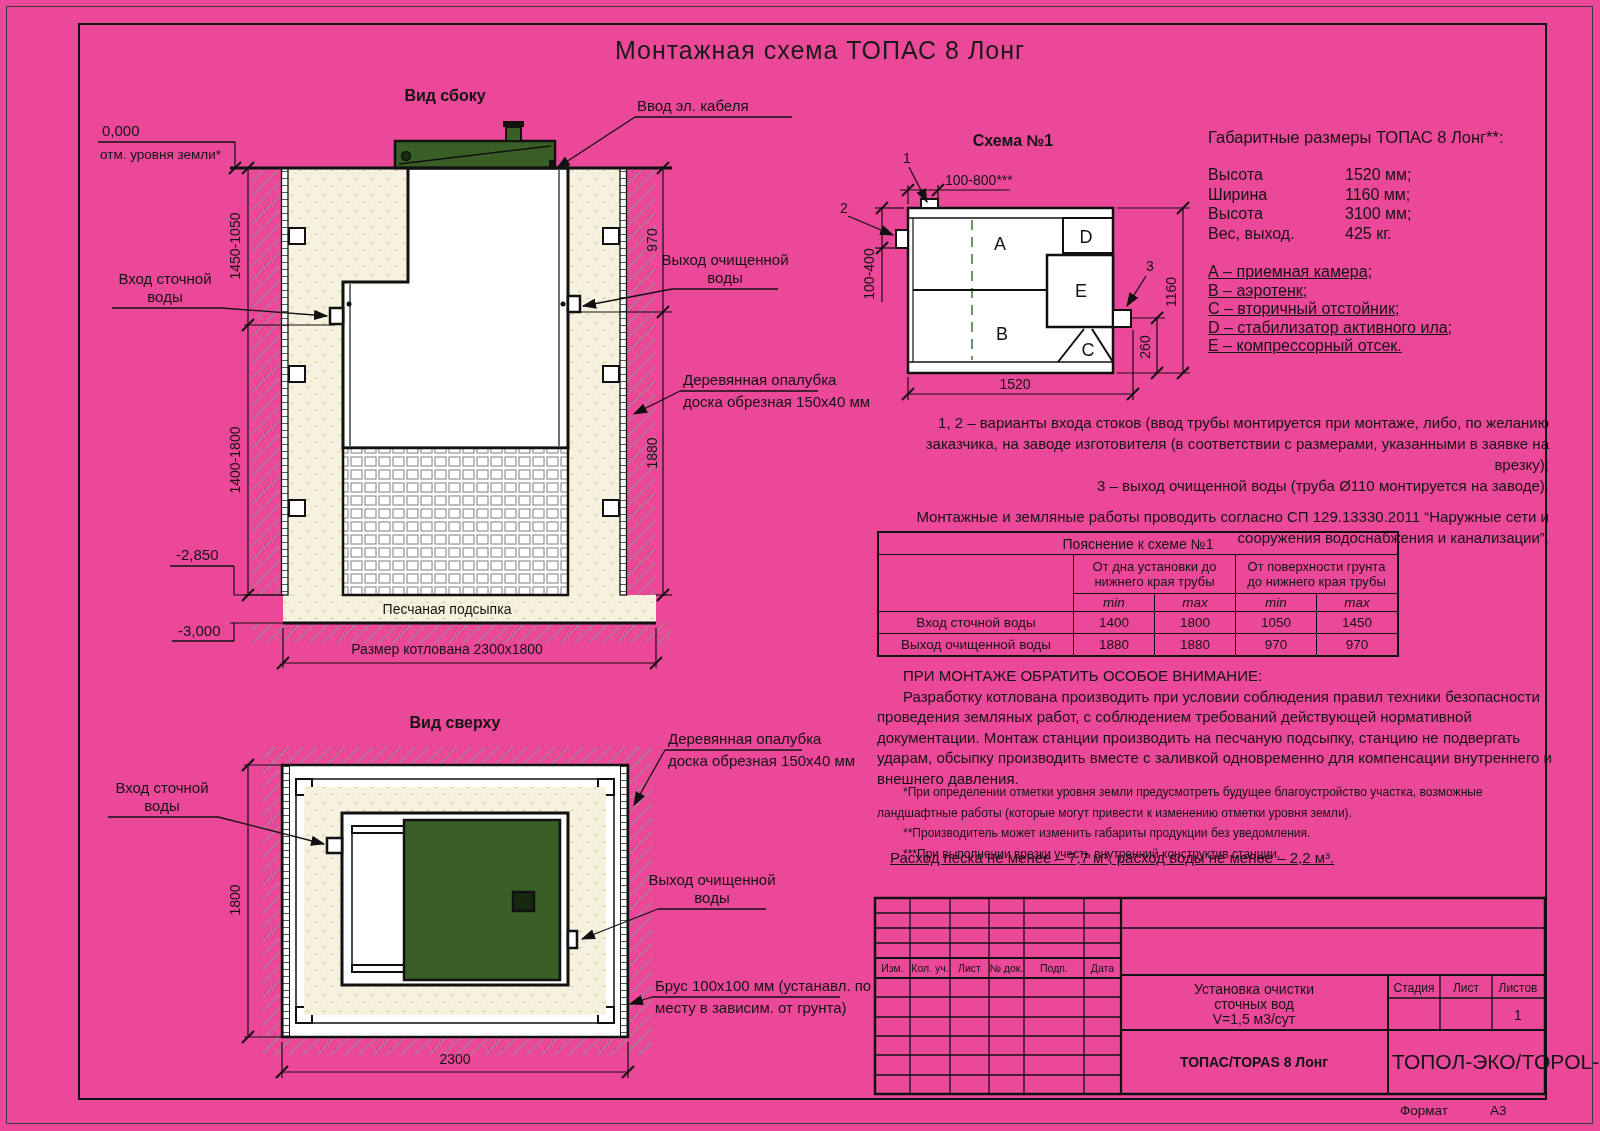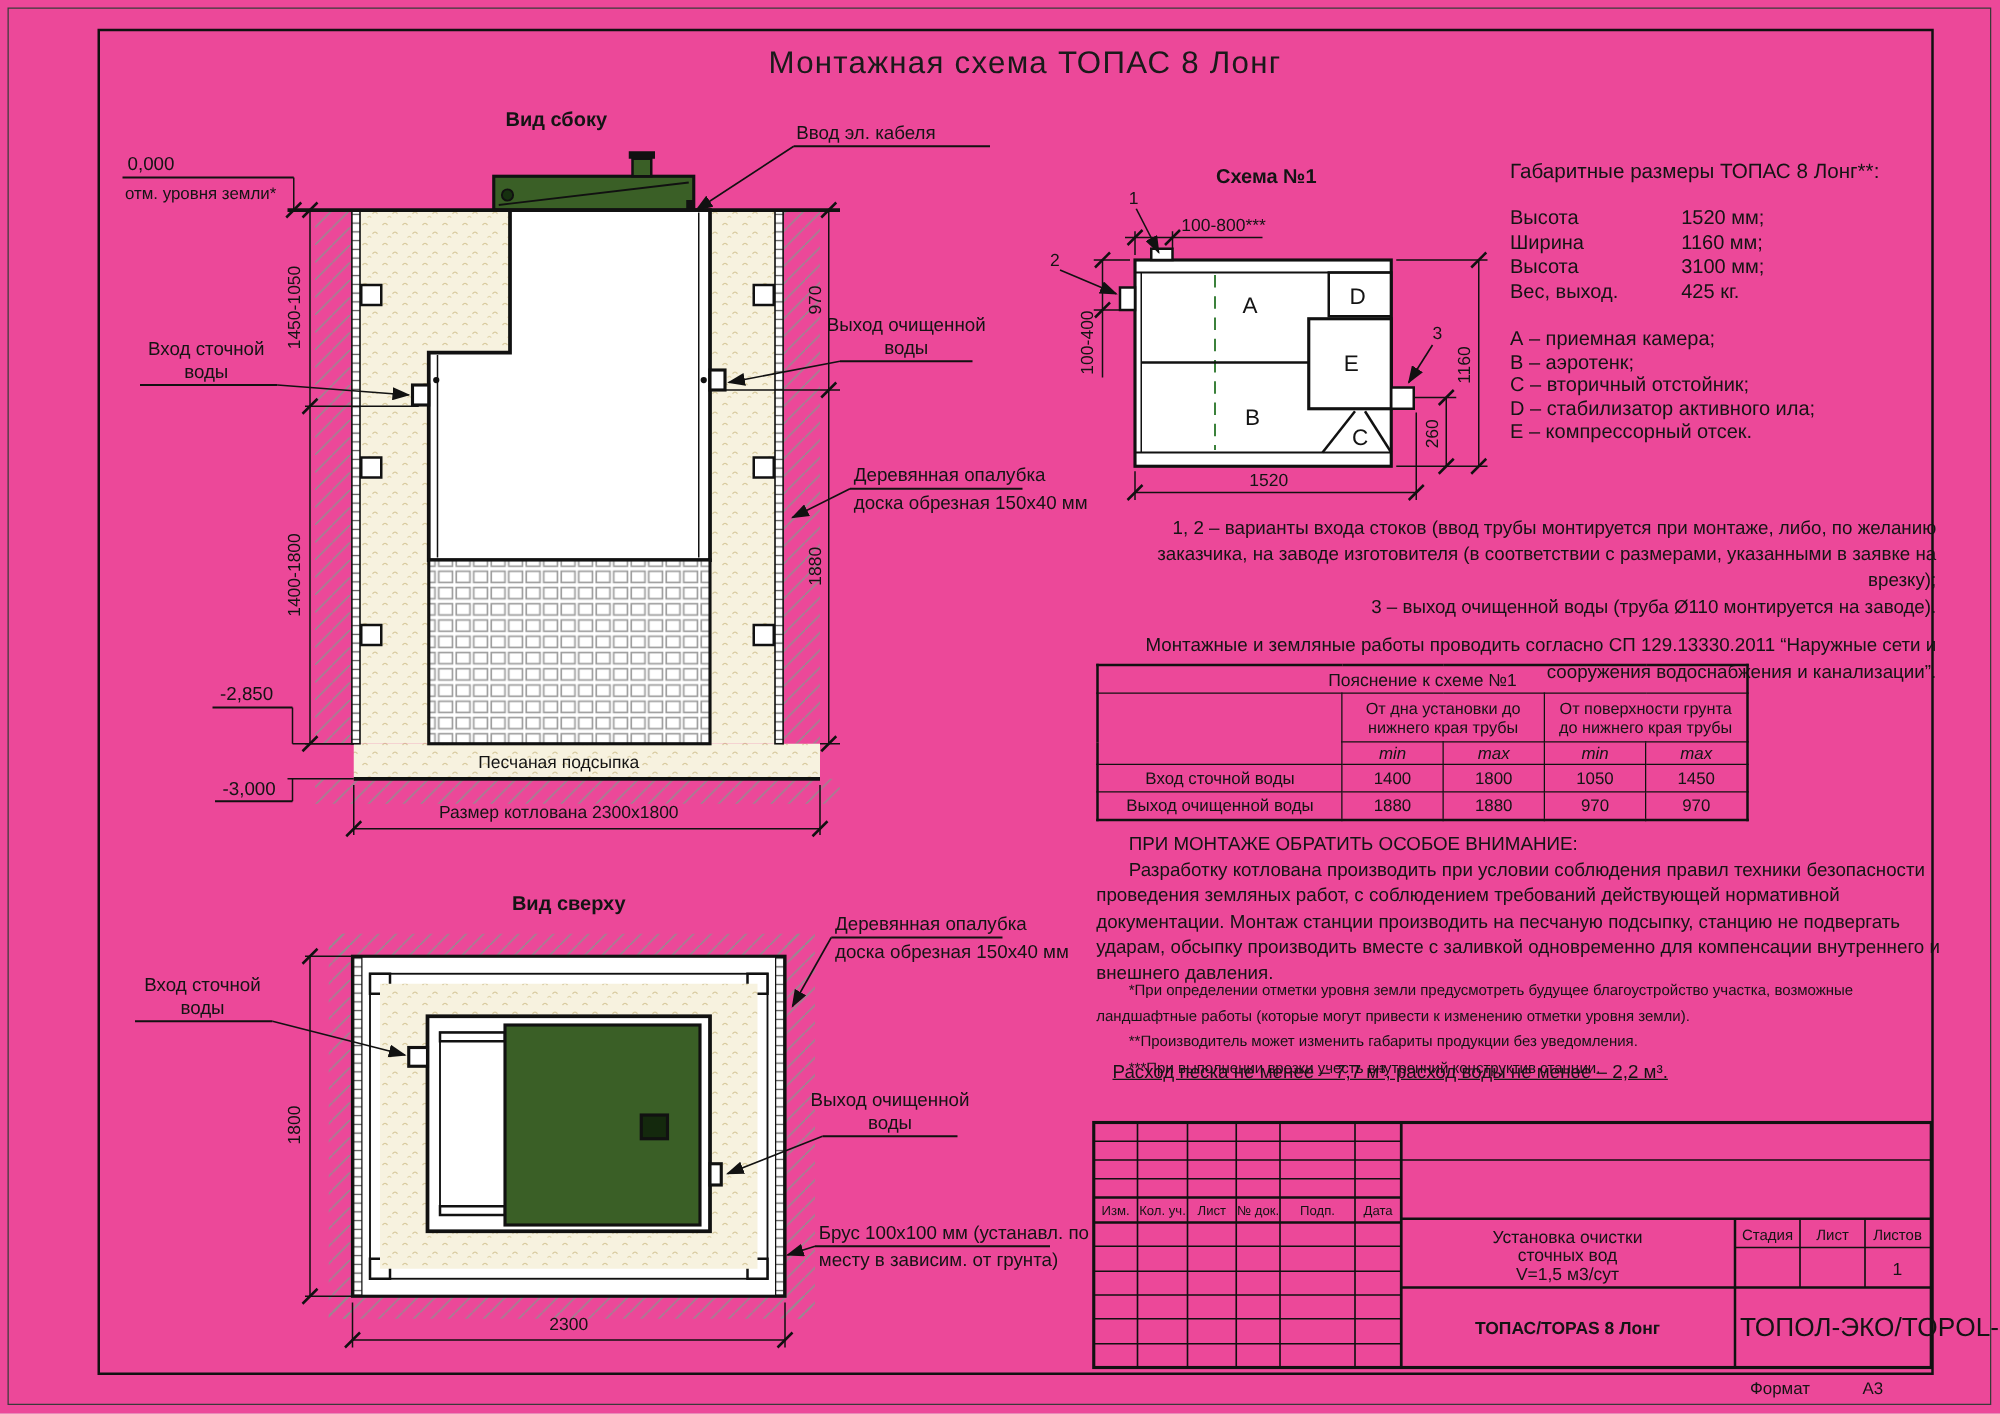--- a/index.html
+++ b/index.html
@@ -15,21 +15,21 @@
   svg .s13{font-size:13.5px;}
   svg .s14{font-size:14px;}
   svg .s12{font-size:12px;}
   svg .s11{font-size:10.5px;}
   svg .s18{font-size:18px;}
   .specs{left:1208px;top:128px;width:345px;font-size:16px;}
   .specs-title{margin:0 0 20px 0;font-size:16.5px;}
   .spec-row{display:flex;margin:0 0 4px 0;line-height:15.5px;}
   .spec-row .lbl{width:137px;}
   .legend{margin-top:24px;}
-  .legend div{margin:0 0 4px 0;line-height:14.5px;}
+  .legend div{margin:0 0 4px 0;line-height:14.5px;text-decoration:underline;}
   .notes{left:877px;top:412px;width:672px;font-size:15px;line-height:21px;text-align:right;}
   .notes p{margin:0;text-indent:26px;}
   .notes p.gap{margin-top:10px;}
   .exp-table{left:877px;top:531px;border-collapse:collapse;font-size:13.5px;}
   .exp-table td{border:1.5px solid #111;text-align:center;padding:0 4px;}
   .exp-table{border:2.5px solid #111;}
   .exp-table .tt{height:21px;font-size:14px;}
   .exp-table .grp{height:38px;font-size:13px;line-height:15px;width:150px;}
   .exp-table .mm{height:17px;width:72px;font-style:italic;}
   .exp-table .nm{width:186px;height:21px;}

